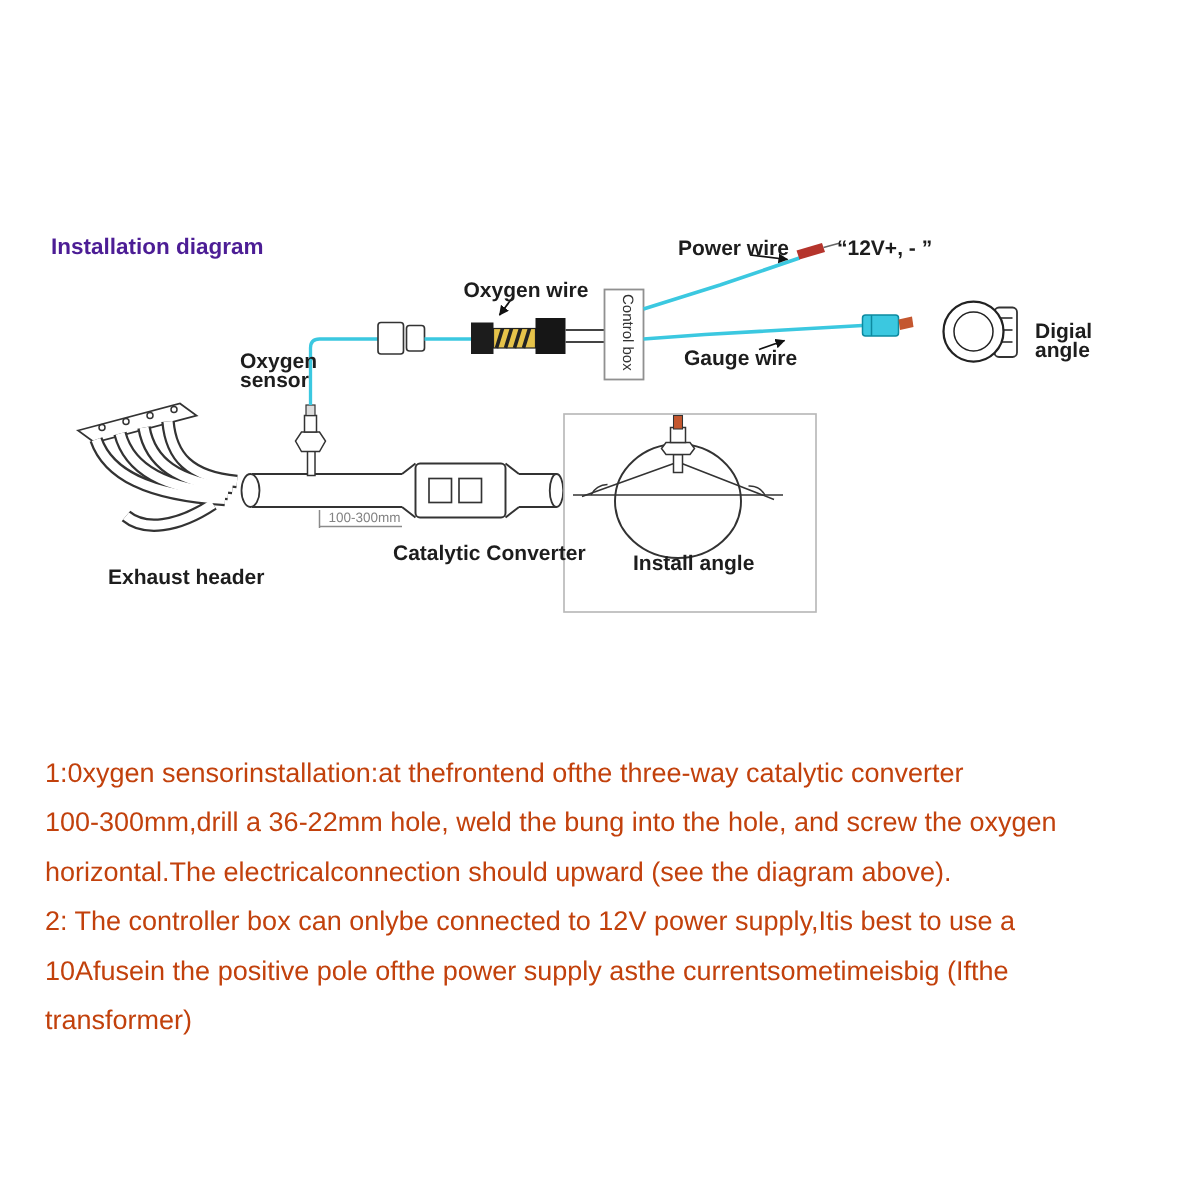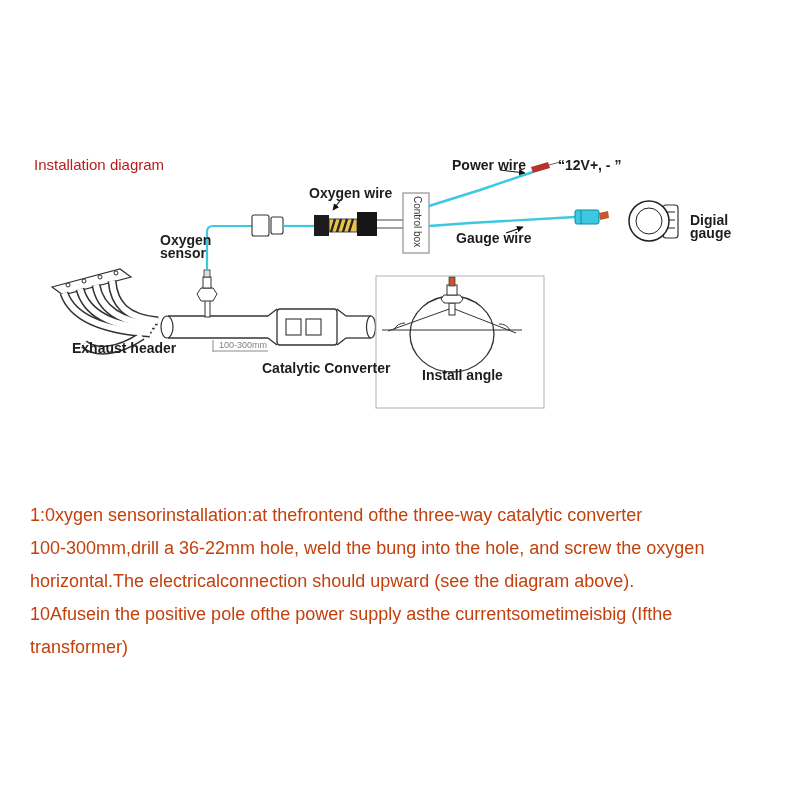--- a/index.html
+++ b/index.html
@@ -1,18 +1,18 @@
 <!DOCTYPE html>
 <html style="--wire: #3bc8e0; --tip: #b5342c;"><head>
 <meta charset="utf-8">
 <style>
   html,body { margin:0; padding:0; background:#fff; }
   .canvas { position:relative; width:800px; height:800px; background:#ffffff;
             font-family:"Liberation Sans", sans-serif; overflow:hidden; }
-  .title { position:absolute; left:34px; top:156px; font-size:15px; font-weight:normal; color:#b91c1c; }
+  .title { position:absolute; left:34px; top:156px; font-size:15px; font-weight:bold; color:#4c1d95; }
   .lbl { position:absolute; font-size:14px; font-weight:bold; color:#1d1d1d; white-space:nowrap; }
   .lbl.wrap { white-space:normal; line-height:13px; }
   .dim { position:absolute; font-size:9px; color:#838383; white-space:nowrap; }
   .vlabel { position:absolute; left:423px; top:196px; font-size:10px; line-height:11px; color:#333;
             white-space:nowrap; transform:rotate(90deg); transform-origin:0 0; }
   .attention-heading { position:absolute; left:30px; top:466px; font-size:20px; font-weight:bold;
             color:#000; letter-spacing:.3px; }
   .attention-body { position:absolute; left:30px; top:499px; font-size:18px; line-height:33px;
             color:#c2410c; white-space:nowrap; }
   svg { position:absolute; left:0; top:0; }
@@ -125,28 +125,29 @@
     </g>
   </svg>
 
   <div class="title">Installation diagram</div>
 
   <div class="lbl" style="left:309px; top:185px;">Oxygen wire</div>
   <div class="lbl" style="left:452px; top:157px;">Power wire</div>
   <div class="lbl" style="left:558px; top:157px;">“12V+, - ”</div>
   <div class="vlabel">Control box</div>
   <div class="lbl" style="left:456px; top:230px;">Gauge wire</div>
-  <div class="lbl wrap" style="left:690px; top:214px; width:52px;">Digial gauge</div>
+  <div class="lbl wrap" style="left:690px; top:214px; width:52px;">Digial angle</div>
   <div class="lbl wrap" style="left:160px; top:234px; width:56px;">Oxygen sensor</div>
-  <div class="lbl" style="left:72px; top:340px;text-align:right;">Exhaust header</div>
+  <div class="lbl" style="left:72px; top:376px;text-align:right;">Exhaust header</div>
   <div class="dim" style="left:219px; top:340px;">100-300mm</div>
   <div class="lbl" style="left:262px; top:360px;">Catalytic Converter</div>
   <div class="lbl" style="left:422px; top:367px;">Install angle</div>
 
   <div class="attention-body">
     <div>1:0xygen sensorinstallation:at thefrontend ofthe three-way catalytic converter</div>
     <div>100-300mm,drill a 36-22mm hole, weld the bung into the hole, and screw the oxygen</div>
     <div>horizontal.The electricalconnection should upward (see the diagram above).</div>
+    <div>2: The controller box can onlybe connected to 12V power supply,Itis best to use a</div>
     <div>10Afusein the positive pole ofthe power supply asthe currentsometimeisbig (Ifthe</div>
     <div>transformer)</div>
   </div>
 
 </div>
 
 </body></html>

